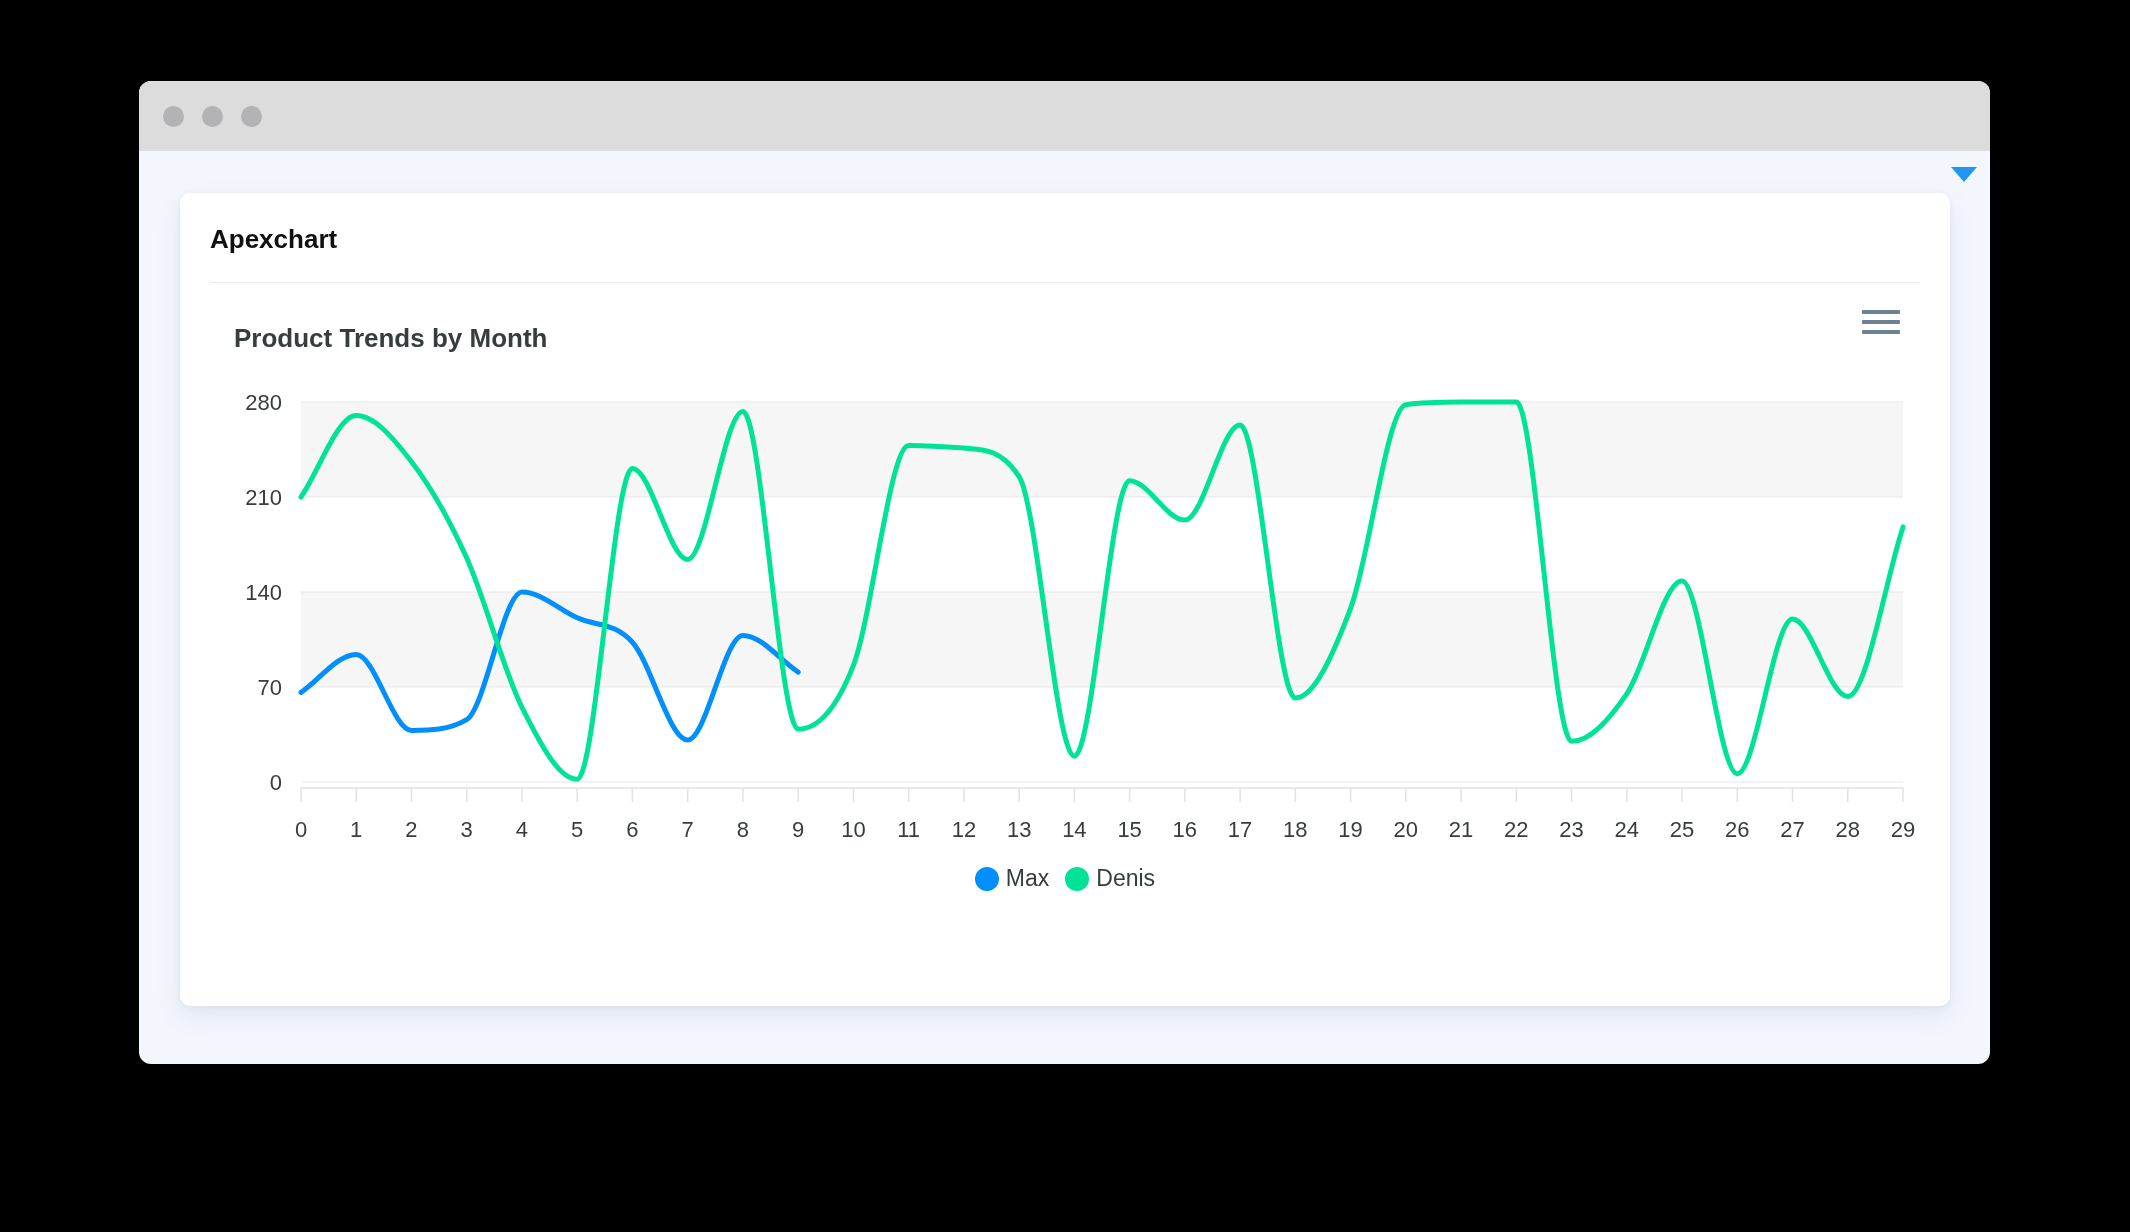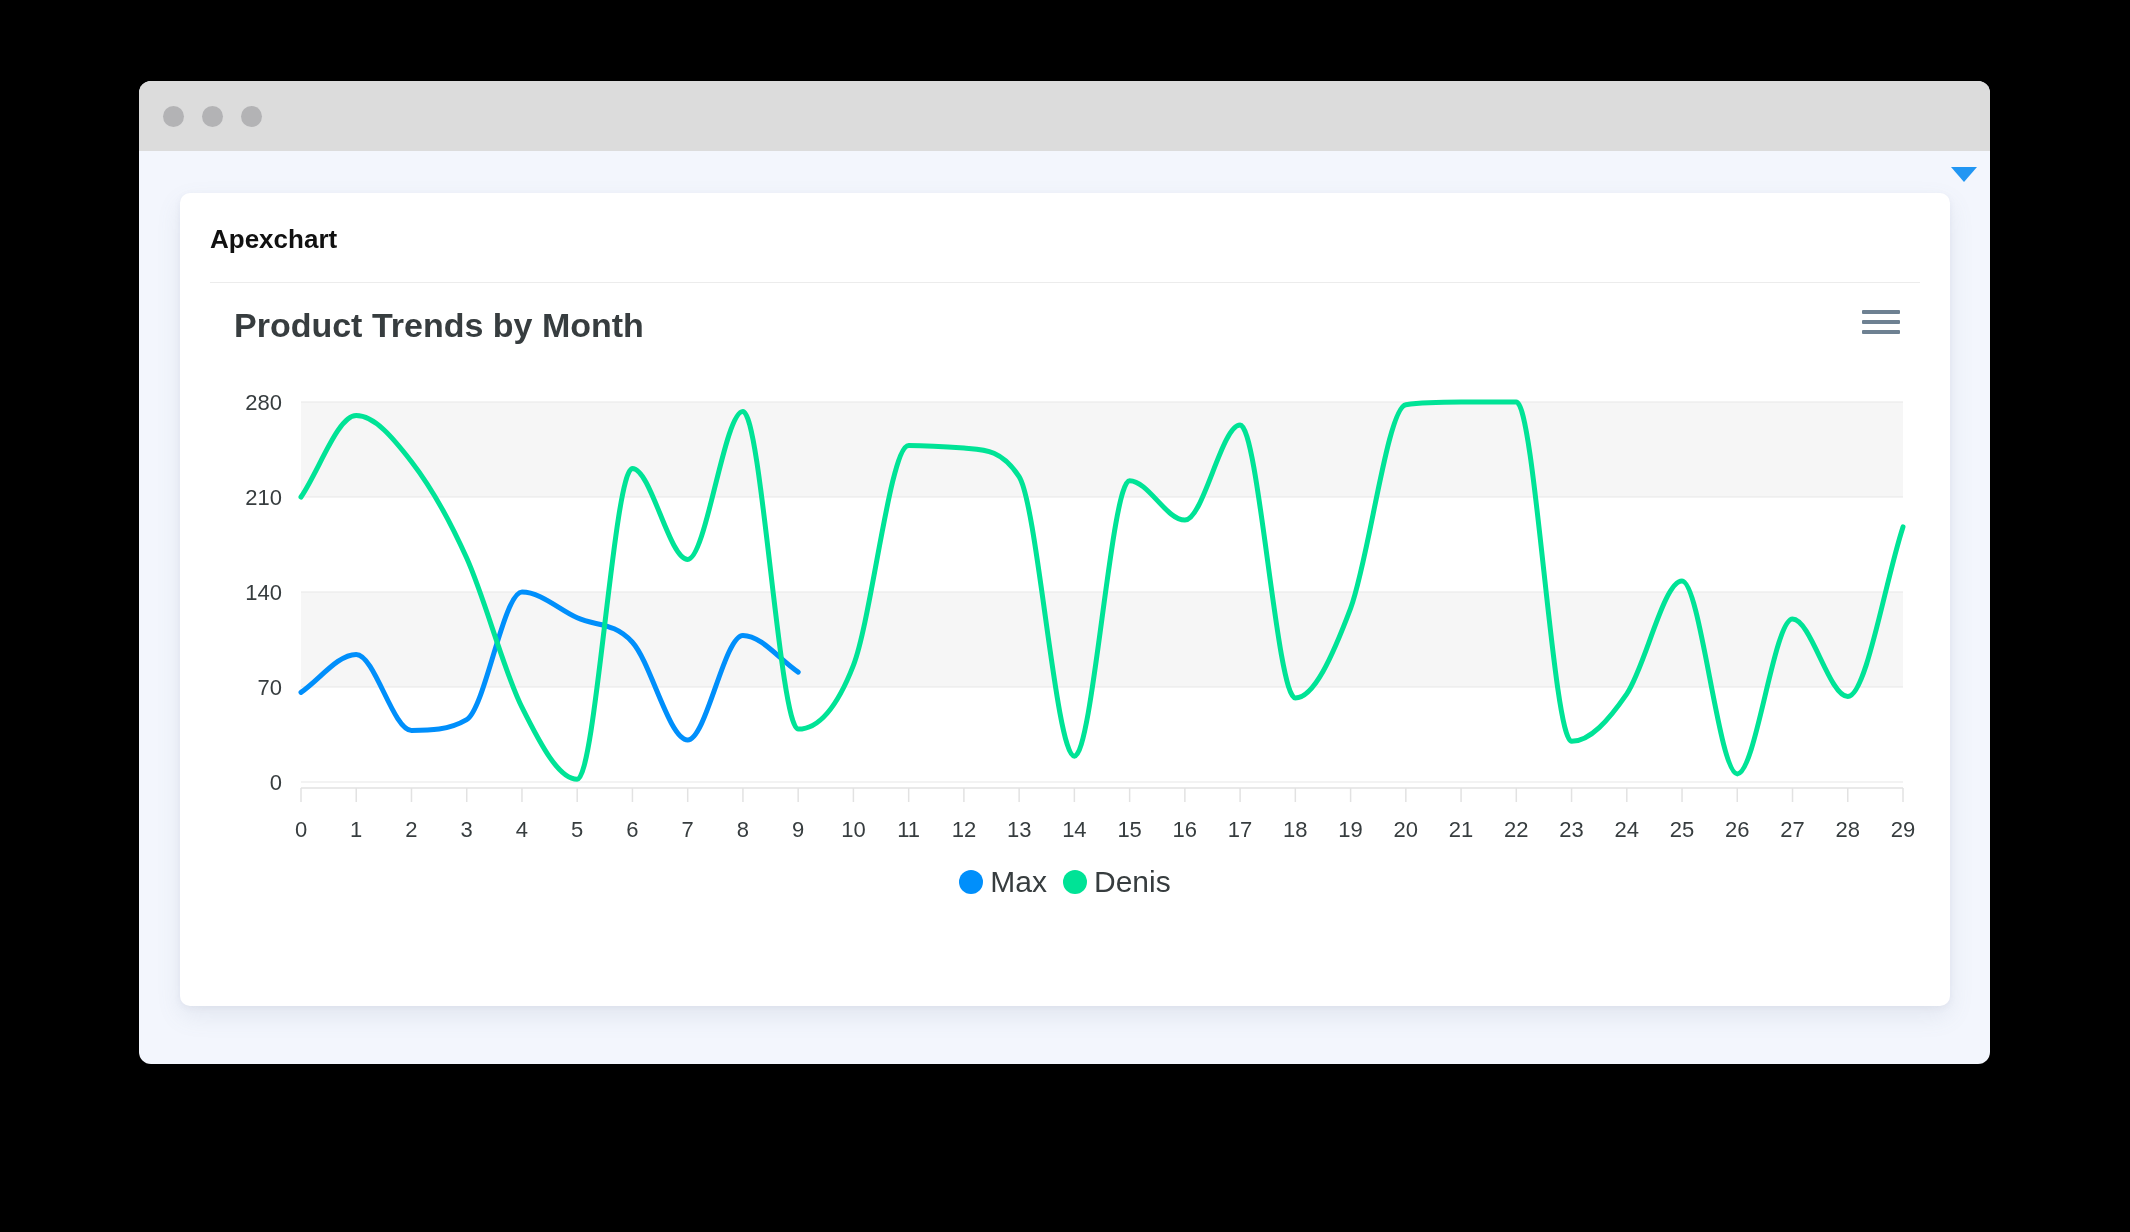--- a/index.html
+++ b/index.html
@@ -31,38 +31,38 @@
     width:1770px;height:813px;
     background:#fff;border-radius:10px;
     box-shadow:0 10px 24px rgba(110,120,150,0.12),0 2px 6px rgba(110,120,150,0.08);
   }
   .card-header{
     position:absolute;left:30px;right:30px;top:0;height:89px;
     line-height:92px;font-size:26px;font-weight:700;color:#111;
     border-bottom:1px solid #ececec;
   }
   .chart-title{
-    position:absolute;left:54px;top:113px;
-    font-size:34px;font-weight:700;color:#373d3f;
+    position:absolute;left:54px;top:130px;
+    font-size:26px;font-weight:700;color:#373d3f;
   }
   .menu-btn{
     position:absolute;left:1680px;top:111px;
     width:38px;padding:6px 2px;cursor:pointer;
   }
   .menu-btn .bar{height:4px;background:#6e8192;margin-bottom:6px;border-radius:1px;}
   .menu-btn .bar:last-child{margin-bottom:0;}
   #chart-svg{position:absolute;left:0;top:0;width:1770px;height:813px;}
   #chart-svg text{font-family:"Liberation Sans","DejaVu Sans",sans-serif;}
   .legend{
     position:absolute;left:0;top:672px;width:100%;
     display:flex;justify-content:center;align-items:center;gap:16px;
   }
   .legend-item{display:flex;align-items:center;gap:7px;cursor:pointer;}
   .legend-marker{width:24px;height:24px;border-radius:50%;display:inline-block;}
-  .legend-label{font-size:30px;color:#373d3f;}
+  .legend-label{font-size:23px;color:#373d3f;}
 </style>
 </head>
 <body>
 
 <div class="window">
   <div class="titlebar">
     <span class="dot"></span>
     <span class="dot"></span>
     <span class="dot"></span>
   </div>

